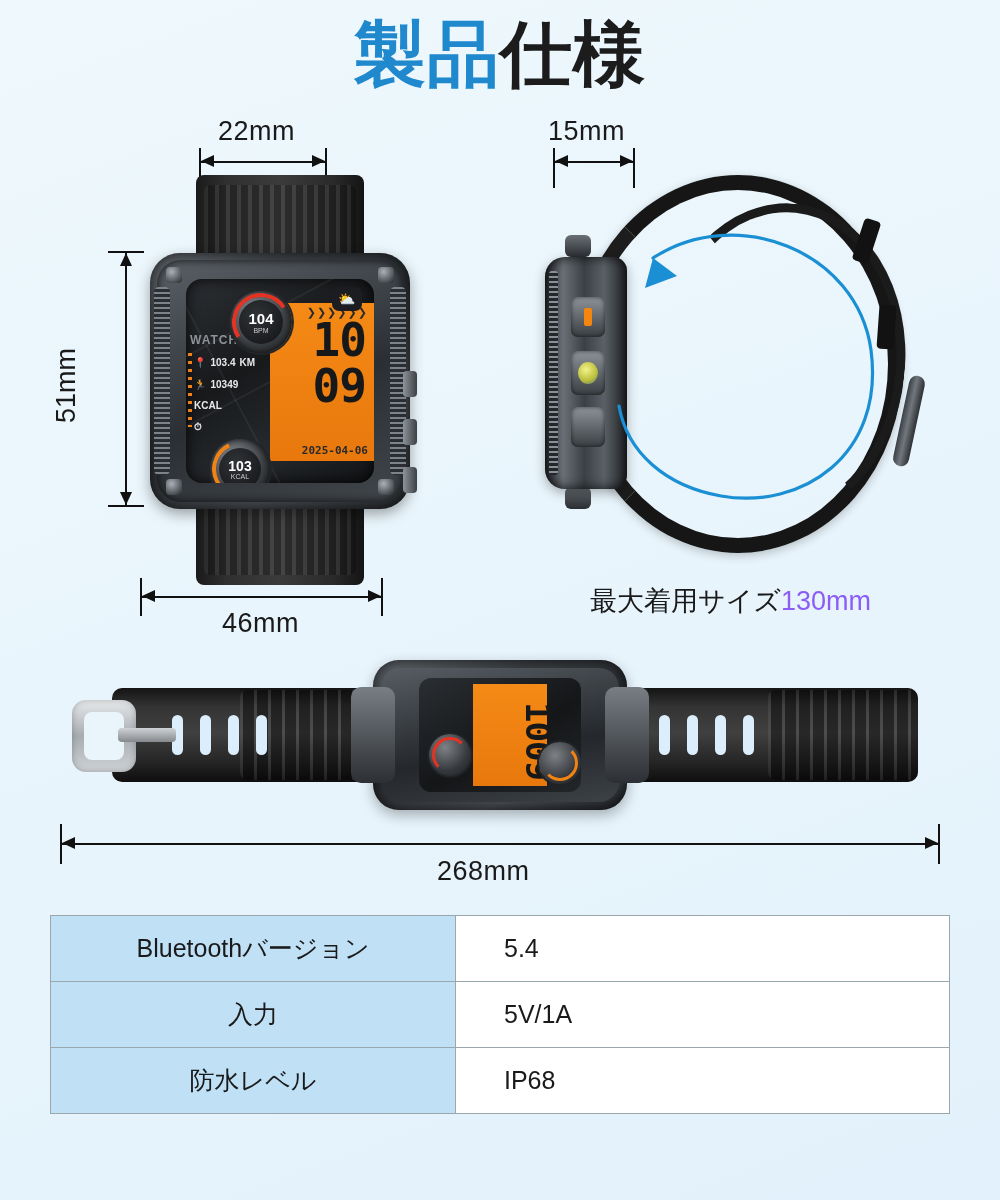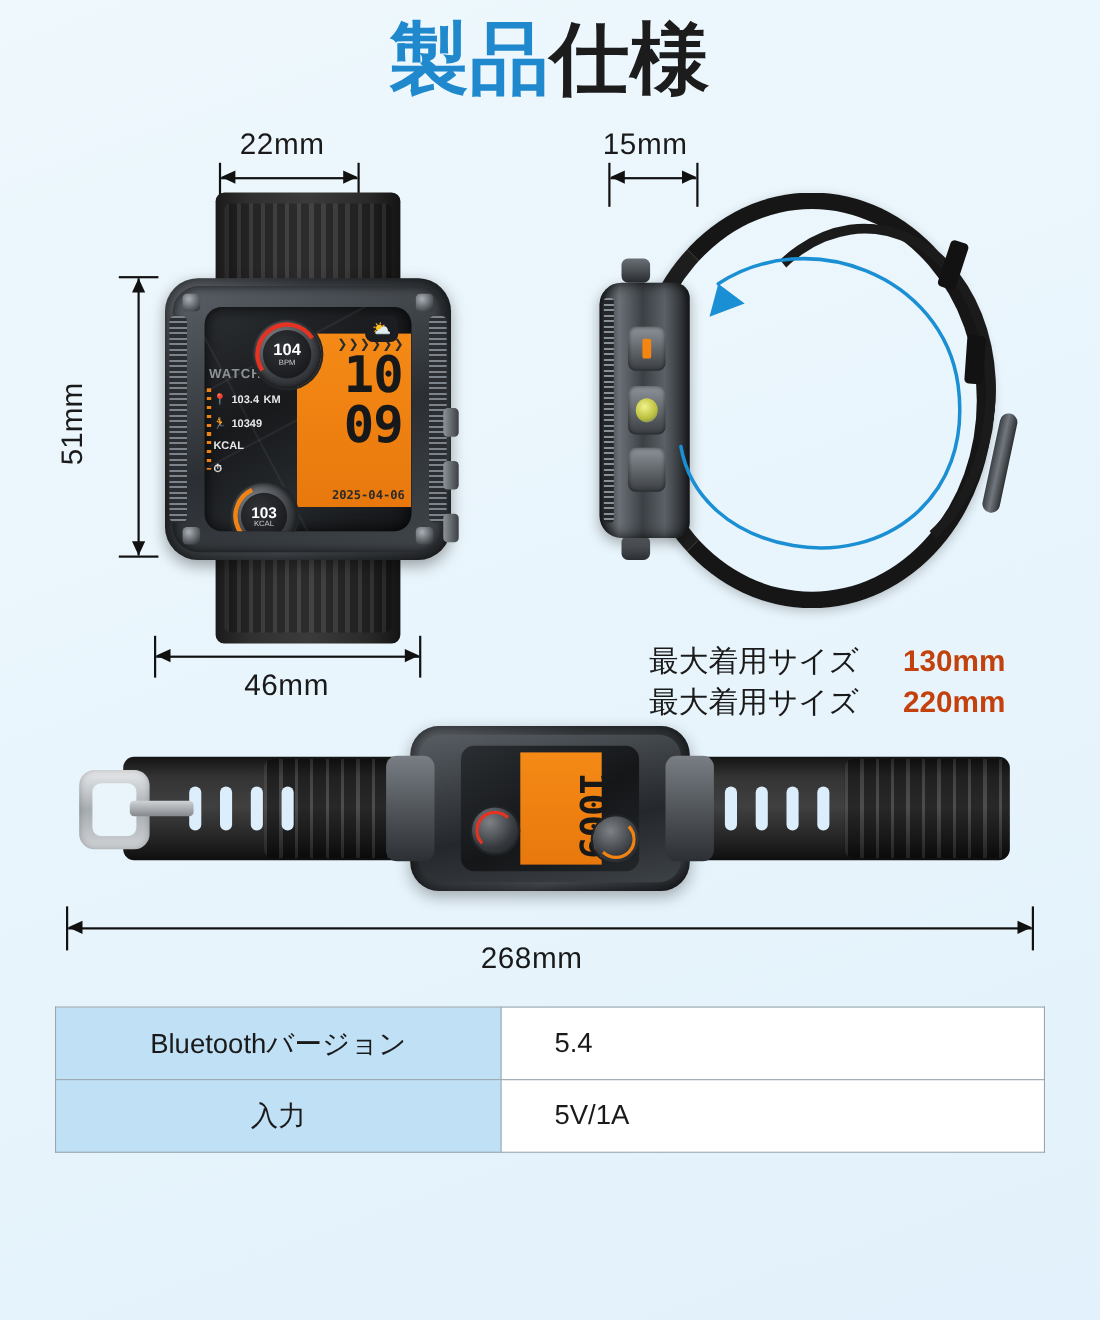--- a/index.html
+++ b/index.html
@@ -45,21 +45,21 @@
   .arrowD { border-top: 13px solid #111; }
   .vlabel {
     position: absolute; transform: rotate(-90deg); transform-origin: 50% 50%;
     font-size: 27px; white-space: nowrap;
   }
 
   
   .wear {
     position: absolute; font-size: 27px; white-space: nowrap; font-weight: 500;
   }
-  .wear .v { color: #c2410c; font-weight: 700; margin-left: 40px; }
+  .wear .v { color: #8b5cf6; font-weight: 400; }
 
   
   .spec-table {
     position: absolute; left: 50px; top: 915px;
     width: 900px; border-collapse: collapse;
     border: 1px solid #9aa7ad;
   }
   .spec-table td {
     border: 1px solid #9aa7ad; height: 44px; font-size: 25px;
   }
@@ -449,23 +449,20 @@
     </div>
 
     <svg class="arrowcirc" viewBox="0 0 280 310">
       <path d="M48 48 C 130 -6, 252 40, 266 140 C 280 246, 196 300, 116 286 C 60 276, 22 242, 14 196" fill="none" stroke="#1b8fd4" stroke-width="3.2" stroke-linecap="round"></path>
       <path d="M48 48 L 40 78 L 72 66 Z" fill="#1b8fd4"></path>
     </svg>
   </div>
 
   <div class="wear" style="left:590px; top:583px;">
     <span>最大着用サイズ</span><span class="v">130mm</span>
-  </div>
-  <div class="wear" style="left:590px; top:620px;">
-    <span>最大着用サイズ</span><span class="v">220mm</span>
   </div>
 
   <div class="flat">
     <div class="flat-strap left"></div>
     <div class="flat-strap right"></div>
 
     <div class="ribs" style="left:180px; width:134px;"></div>
     <div class="ribs" style="right:22px; width:150px;"></div>
 
     <div class="holes" style="left:112px;">
@@ -515,16 +512,20 @@
   <table class="spec-table">
     <tbody>
         <tr>
           <td class="k">Bluetoothバージョン</td>
           <td class="v">5.4</td>
         </tr>
         <tr>
           <td class="k">入力</td>
           <td class="v">5V/1A</td>
         </tr>
+        <tr>
+          <td class="k">防水レベル</td>
+          <td class="v">IP68</td>
+        </tr>
       </tbody>
   </table>
 
 </div>
 
 </body></html>

